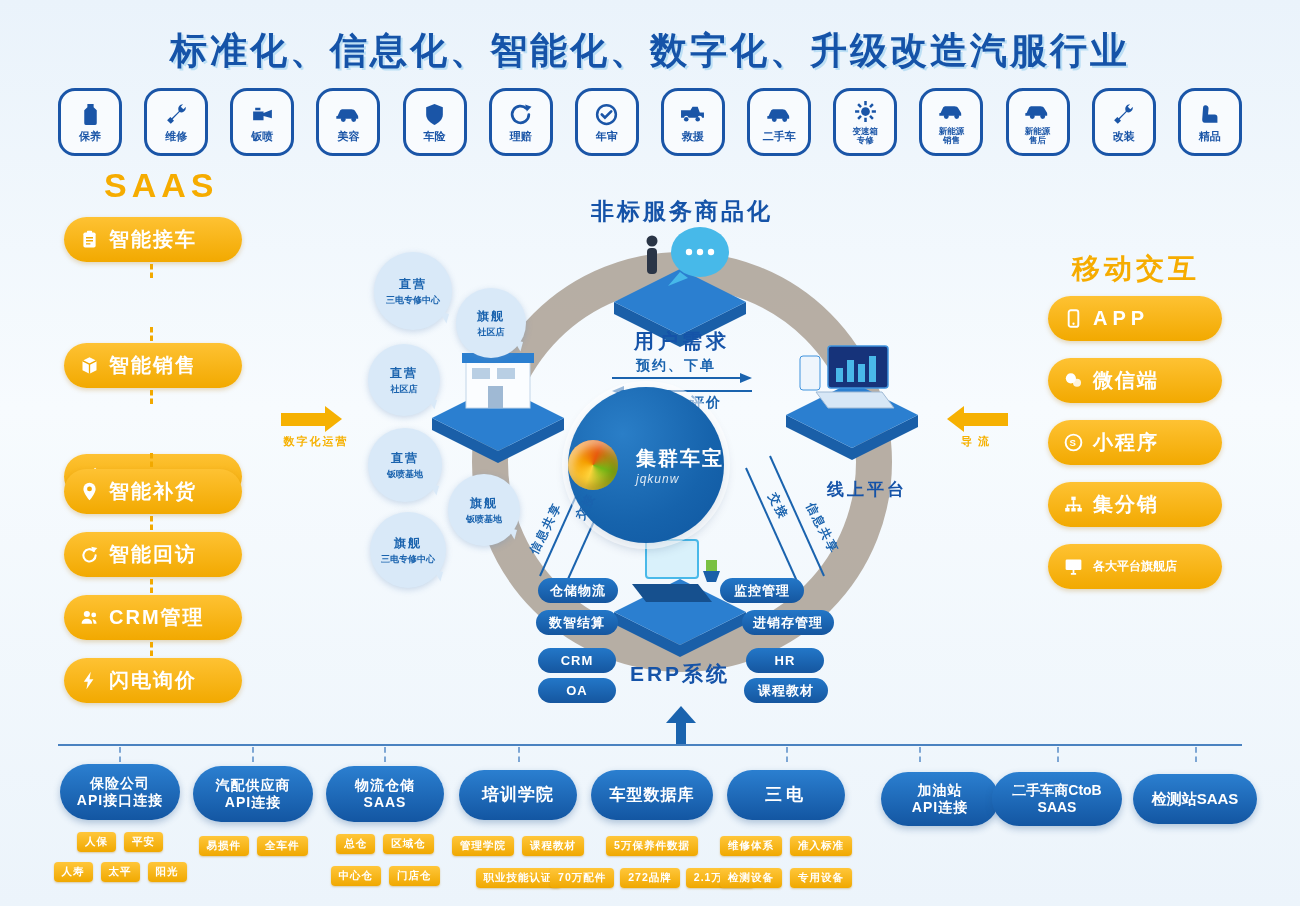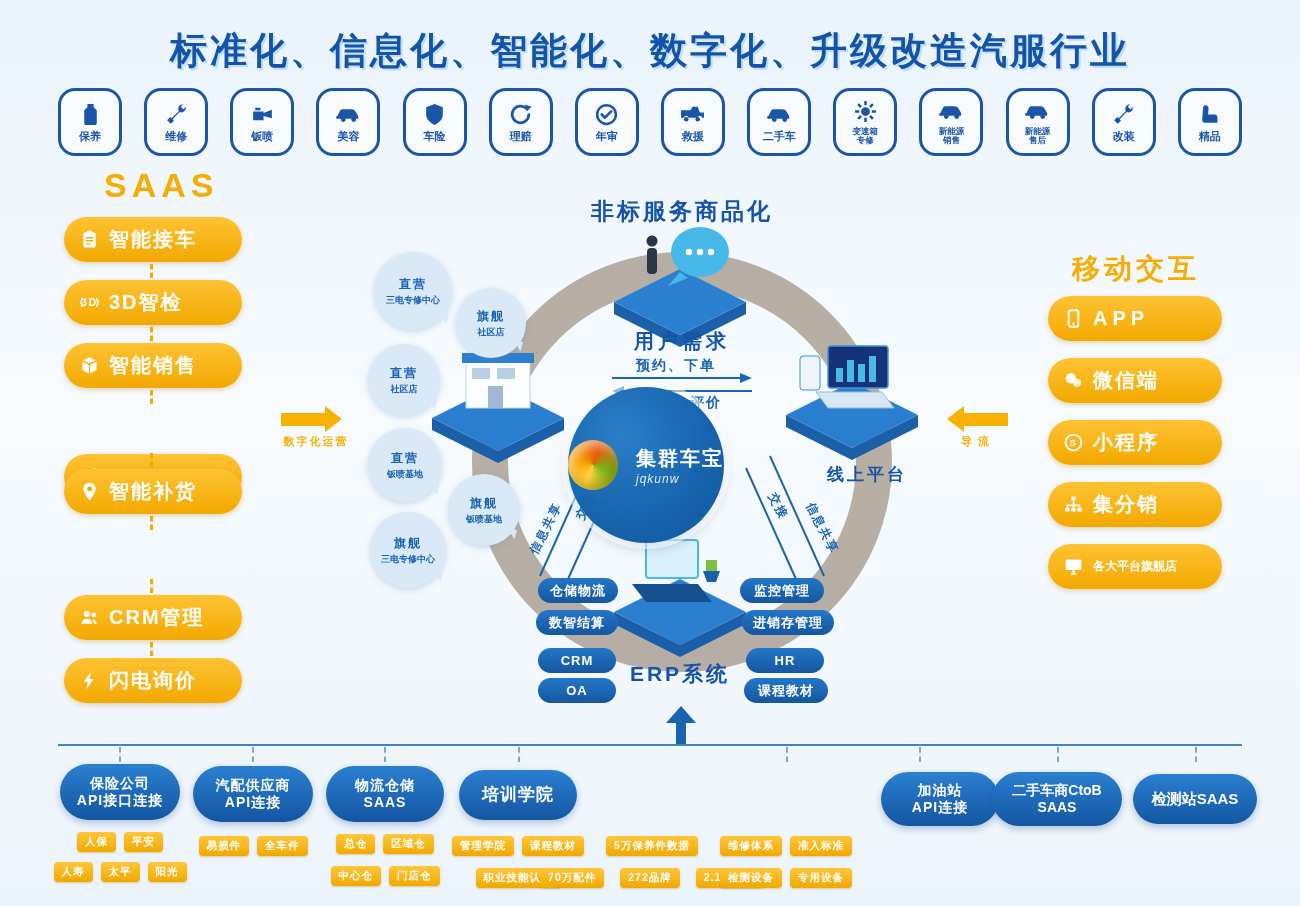--- a/index.html
+++ b/index.html
@@ -265,43 +265,43 @@
       </div>
   </div>
 
   <div class="ohead" style="left:104px;top:166px;font-size:34px;letter-spacing:5px;">SAAS</div>
   <div class="opill" style="left:64px;top:217px;width:178px;">
       <svg>
         <use href="#sym-clipboard"></use>
       </svg>
       <span>智能接车</span>
     </div>
-  <div class="opill" style="left:64px;top:280px;width:178px;">
-      <svg>
-        <use href="#sym-3d"></use>
-      </svg>
-      <span>3D智检</span>
-    </div>
   <div class="opill" style="left:64px;top:343px;width:178px;">
       <svg>
         <use href="#sym-box"></use>
       </svg>
       <span>智能销售</span>
     </div>
   <div class="opill" style="left:64px;top:406px;width:178px;font-size:13px;letter-spacing:1px;margin-top:48px;">
       <svg>
         <use href="#sym-pen"></use>
       </svg>
       <span>智能排位派工</span>
     </div>
   <div class="opill" style="left:64px;top:469px;width:178px;">
       <svg>
         <use href="#sym-pin"></use>
       </svg>
       <span>智能补货</span>
+    </div>
+  <div class="opill" style="left:64px;top:532px;width:178px;">
+      <svg>
+        <use href="#sym-return"></use>
+      </svg>
+      <span>智能回访</span>
     </div>
   <div class="opill" style="left:64px;top:595px;width:178px;">
       <svg>
         <use href="#sym-people"></use>
       </svg>
       <span>CRM管理</span>
     </div>
   <div class="opill" style="left:64px;top:658px;width:178px;">
       <svg>
         <use href="#sym-bolt"></use>
@@ -389,21 +389,21 @@
   <div class="ctext blue-sub" style="left:602px;top:394px;width:160px;font-size:14px;letter-spacing:2px;">查询、评价</div>
 
   <div class="logo-circle">
     <div class="logo-ball"></div>
     <div class="logo-texts">
       <span class="logo-name">集群车宝</span>
       <span class="logo-sub">jqkunw</span>
     </div>
   </div>
 
-  <div class="ctext" style="left:807px;top:463px;width:120px;font-size:17px;letter-spacing:3px;">线上平台</div>
+  <div class="ctext" style="left:807px;top:478px;width:120px;font-size:17px;letter-spacing:3px;">线上平台</div>
   <div class="ctext" style="left:610px;top:660px;width:140px;font-size:21px;letter-spacing:3px;">ERP系统</div>
 
   <div class="diag" style="left:572px;top:498px;transform:rotate(-63deg);">交接</div>
   <div class="diag" style="left:518px;top:520px;transform:rotate(-63deg);">信息共享</div>
   <div class="diag" style="left:764px;top:498px;transform:rotate(63deg);">交接</div>
   <div class="diag" style="left:794px;top:520px;transform:rotate(63deg);">信息共享</div>
 
   <div class="bubble" style="left:374px;top:252px;width:78px;height:78px;">
       <span class="l1">直营</span>
       <span class="l2">三电专修中心</span>
@@ -426,21 +426,21 @@
     </div>
   <div class="bubble" style="left:370px;top:512px;width:76px;height:76px;">
       <span class="l1">旗舰</span>
       <span class="l2">三电专修中心</span>
     </div>
 
   <div class="bpill-sm" style="left:538px;top:578px;width:80px;">仓储物流</div>
   <div class="bpill-sm" style="left:536px;top:610px;width:82px;">数智结算</div>
   <div class="bpill-sm" style="left:538px;top:648px;width:78px;">CRM</div>
   <div class="bpill-sm" style="left:538px;top:678px;width:78px;">OA</div>
-  <div class="bpill-sm" style="left:740px;top:578px;width:84px;">监控管理</div>
+  <div class="bpill-sm" style="left:720px;top:578px;width:84px;">监控管理</div>
   <div class="bpill-sm" style="left:742px;top:610px;width:92px;">进销存管理</div>
   <div class="bpill-sm" style="left:746px;top:648px;width:78px;">HR</div>
   <div class="bpill-sm" style="left:744px;top:678px;width:84px;">课程教材</div>
 
   <div class="uptri" style="left:666px;top:706px;"></div>
   <div class="upstem" style="left:676px;top:722px;"></div>
 
   <div class="ohead" style="left:1072px;top:250px;font-size:28px;letter-spacing:4px;">移动交互</div>
   <div class="opill" style="left:1048px;top:296px;width:174px;letter-spacing:5px;">
       <svg>
@@ -489,20 +489,22 @@
   <div class="tick" style="left:1057px;"></div>
   <div class="tick" style="left:1195px;"></div>
 
   <div class="bpill" style="left:60px;top:764px;width:120px;height:56px;font-size:14px;">保险公司
 API接口连接</div>
   <div class="bpill" style="left:193px;top:766px;width:120px;height:56px;font-size:14px;">汽配供应商
 API连接</div>
   <div class="bpill" style="left:326px;top:766px;width:118px;height:56px;font-size:14px;">物流仓储
 SAAS</div>
   <div class="bpill" style="left:459px;top:770px;width:118px;height:50px;font-size:17px;">培训学院</div>
+  <div class="bpill" style="left:591px;top:770px;width:122px;height:50px;font-size:16px;">车型数据库</div>
+  <div class="bpill" style="left:727px;top:770px;width:118px;height:50px;font-size:17px;letter-spacing:4px;">三电</div>
   <div class="bpill" style="left:881px;top:772px;width:118px;height:54px;font-size:14px;">加油站
 API连接</div>
   <div class="bpill" style="left:992px;top:772px;width:130px;height:54px;font-size:14px;letter-spacing:0;">二手车商CtoB
 SAAS</div>
   <div class="bpill" style="left:1133px;top:774px;width:124px;height:50px;font-size:15px;letter-spacing:0;">检测站SAAS</div>
 
   <div class="tagrow" style="left:60px;top:832px;width:120px;">
     <span class="tag">人保</span>
     <span class="tag">平安</span>
   </div>
@@ -526,21 +528,21 @@
   <div class="tagrow" style="left:445px;top:836px;width:146px;">
     <span class="tag">管理学院</span>
     <span class="tag">课程教材</span>
   </div>
   <div class="tagrow" style="left:445px;top:868px;width:146px;">
     <span class="tag">职业技能认证</span>
   </div>
   <div class="tagrow" style="left:575px;top:836px;width:154px;">
     <span class="tag">5万保养件数据</span>
   </div>
-  <div class="tagrow" style="left:560px;top:868px;width:184px;gap:16px;">
+  <div class="tagrow" style="left:560px;top:868px;width:184px;gap:6px;">
     <span class="tag">70万配件</span>
     <span class="tag">272品牌</span>
     <span class="tag">2.1万车型</span>
   </div>
   <div class="tagrow" style="left:713px;top:836px;width:146px;">
     <span class="tag">维修体系</span>
     <span class="tag">准入标准</span>
   </div>
   <div class="tagrow" style="left:713px;top:868px;width:146px;">
     <span class="tag">检测设备</span>

